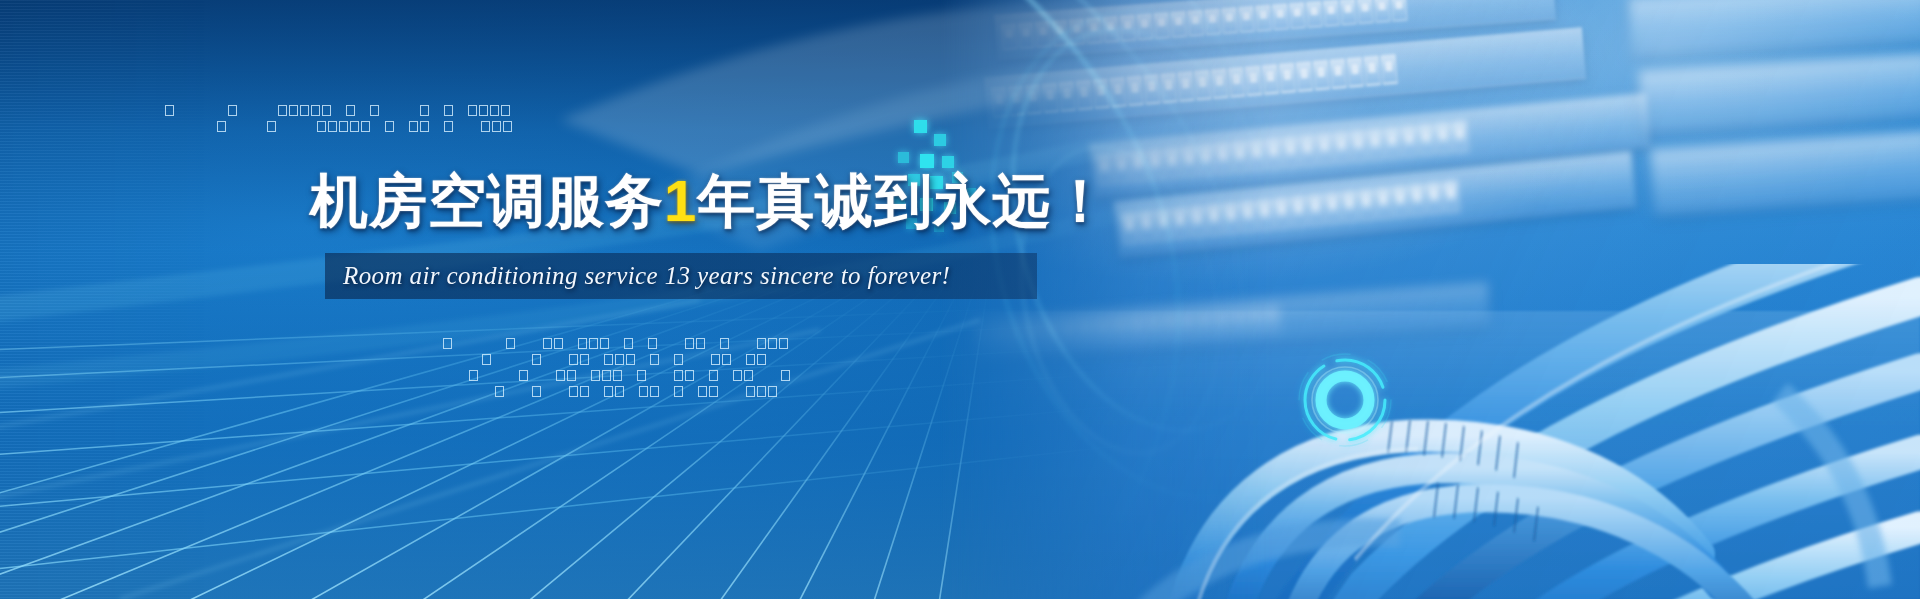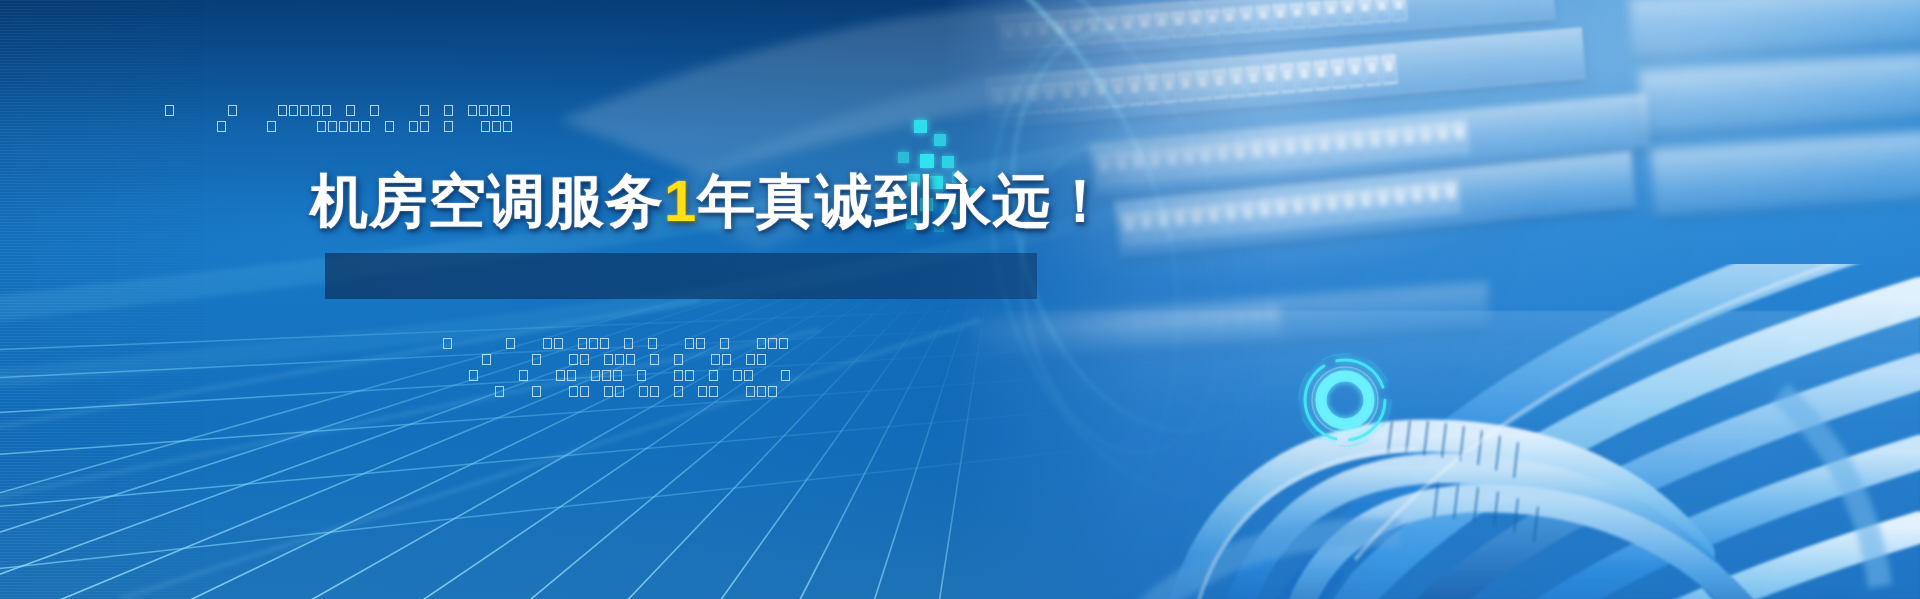--- a/index.html
+++ b/index.html
@@ -731,16 +731,17 @@
     </div>
 
   <div class="copy">
 
     <div class="subtitle-bar"></div>
 
     <div class="headline">
       <span>机房空调服务</span><span class="hl-num">1</span><span>年真诚到永远！</span>
     </div>
 
+    <div class="subtitle">Room air conditioning service 13 years sincere to forever!</div>
 
   </div>
 
 </div>
 
 </body></html>

